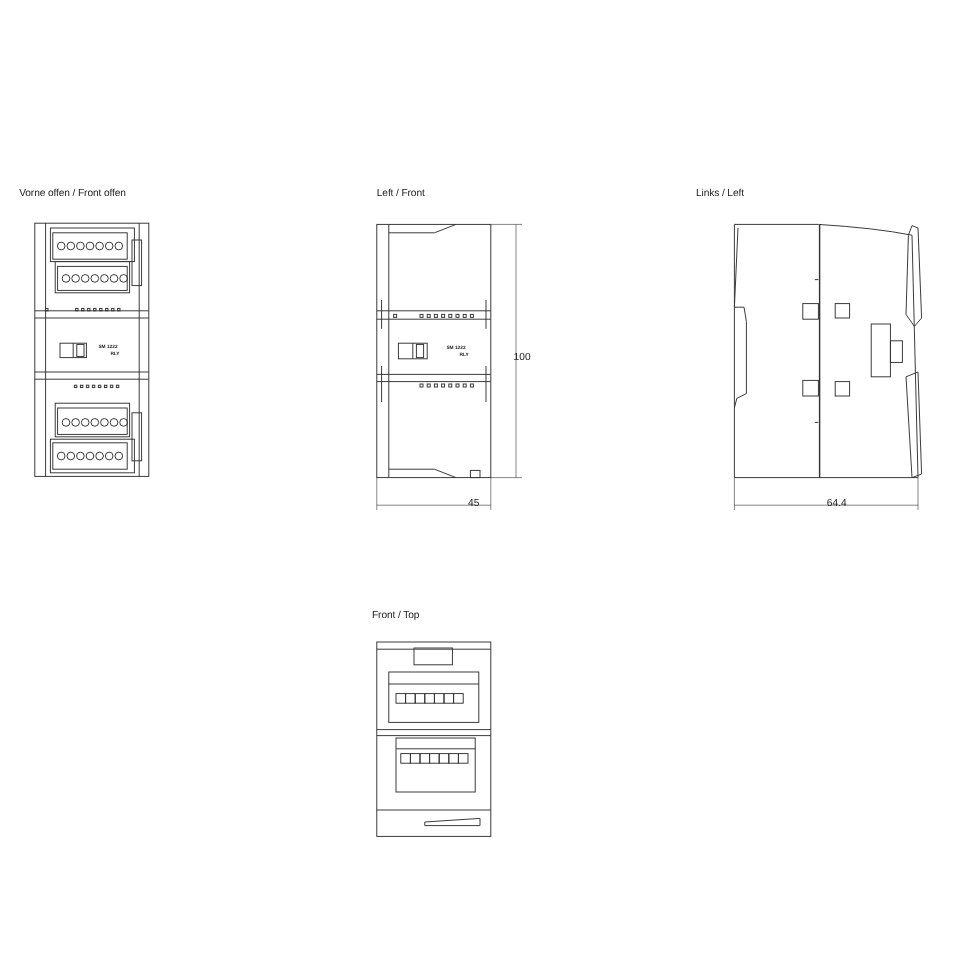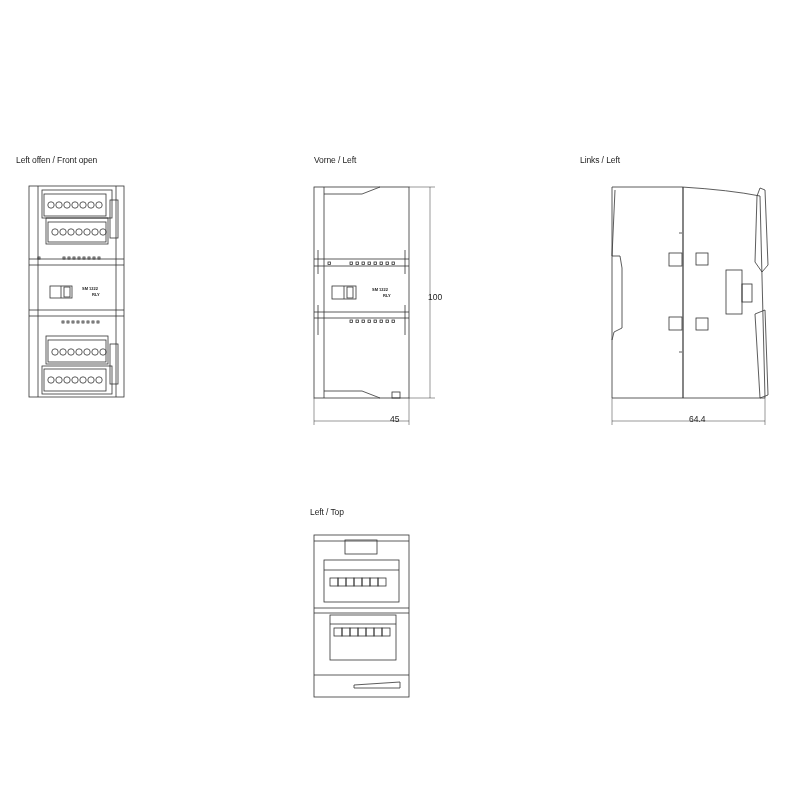--- a/index.html
+++ b/index.html
@@ -5,24 +5,24 @@
   html, body { margin:0; padding:0; background:#ffffff; }
   body { width:800px; height:800px; position:relative; overflow:hidden; font-family:"Liberation Sans", sans-serif; color:#222; }
   .view-label { position:absolute; font-size:8.5px; color:#222; white-space:nowrap; letter-spacing:-0.1px; }
   .dim { position:absolute; font-size:8.5px; color:#222;text-align:right; }
   svg.drawing { position:absolute; left:0; top:0; }
   .tiny { font-family:"Liberation Sans", sans-serif; font-size:4px; fill:#222; font-weight:bold; }
 </style>
 </head>
 <body>
 
-<div class="view-label" style="left:16px;top:155px;">Left offen / Front open</div>
-<div class="view-label" style="left:314px;top:155px;">Vorne / Left</div>
+<div class="view-label" style="left:16px;top:155px;">Vorne offen / Front offen</div>
+<div class="view-label" style="left:314px;top:155px;">Left / Front</div>
 <div class="view-label" style="left:580px;top:155px;">Links / Left</div>
-<div class="view-label" style="left:310px;top:507px;">Left / Top</div>
+<div class="view-label" style="left:310px;top:507px;">Front / Top</div>
 
 <div class="dim" style="left:428px;top:292px;">100</div>
 <div class="dim" style="left:358px;top:414px;margin-left:32px;">45</div>
 <div class="dim" style="left:689px;top:414px;">64.4</div>
 
 <svg class="drawing" width="800" height="800" viewBox="0 0 800 800" fill="none" stroke="#333" stroke-width="0.8">
 
   <g>
     <rect x="29" y="186" width="95" height="211"></rect>
     <line x1="38" y1="186" x2="38" y2="397"></line>

